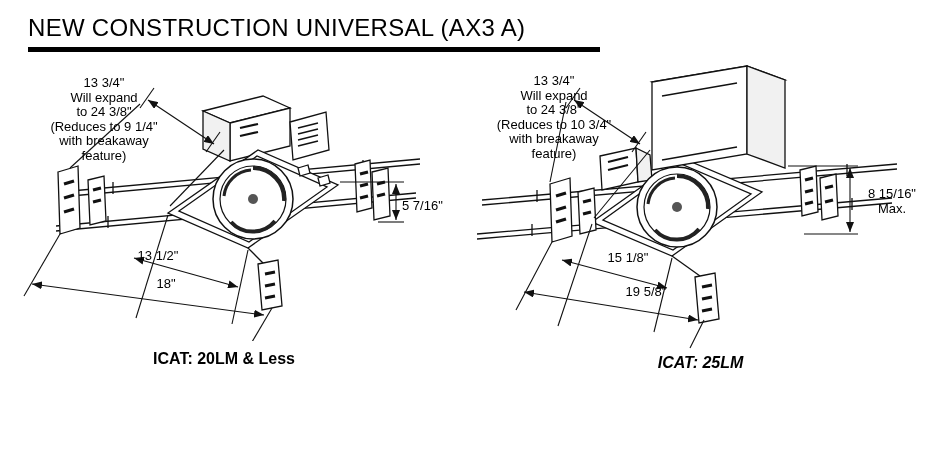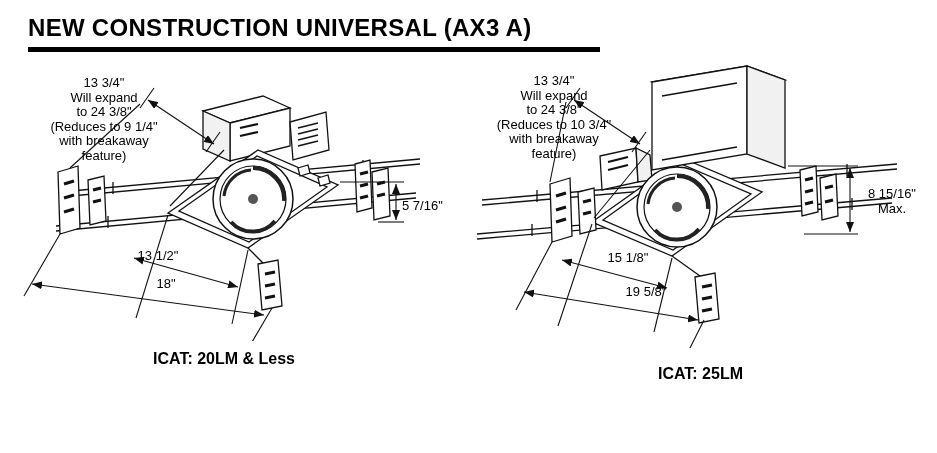--- a/index.html
+++ b/index.html
@@ -1,21 +1,21 @@
 <!DOCTYPE html>
 <html><head>
 <meta charset="utf-8">
 <style>
   html,body{margin:0;padding:0;background:#fff;}
   #page{
     position:relative;width:937px;height:453px;background:#ffffff;
     font-family:"Liberation Sans", sans-serif;color:#000;overflow:hidden;
   }
   .title{
-    position:absolute;left:28px;top:14px;font-size:24px;font-weight:bold;
+    position:absolute;left:28px;top:14px;font-size:24px;font-weight:normal;
     letter-spacing:0.3px;white-space:nowrap;
   }
   .title-rule{position:absolute;left:28px;top:47px;width:572px;height:5px;background:#000;}
   .note{position:absolute;text-align:center;font-size:13px;line-height:14.5px;}
   .dim-label{position:absolute;font-size:13px;white-space:nowrap;}
   .dim-label.center{text-align:center;}
   .caption{position:absolute;text-align:center;font-weight:bold;font-size:16px;line-height:22px;}
   svg{position:absolute;}
   svg *{vector-effect:non-scaling-stroke;}
 </style>
@@ -245,17 +245,17 @@
 
   <div class="dim-label center" style="left:856px;top:186px;width:72px;">
     <div>8 15/16"</div>
     <div>Max.</div>
   </div>
 
   <div class="dim-label center" style="left:582px;top:250px;width:92px;">15 1/8"</div>
 
   <div class="dim-label center" style="left:600px;top:284px;width:92px;">19 5/8"</div>
 
-  <div class="caption" style="left:608px;top:363px;width:185px;">
+  <div class="caption" style="left:608px;top:352px;width:185px;font-style:italic;">
     <div>ICAT: 25LM</div>
   </div>
 
 </div>
 
 </body></html>

